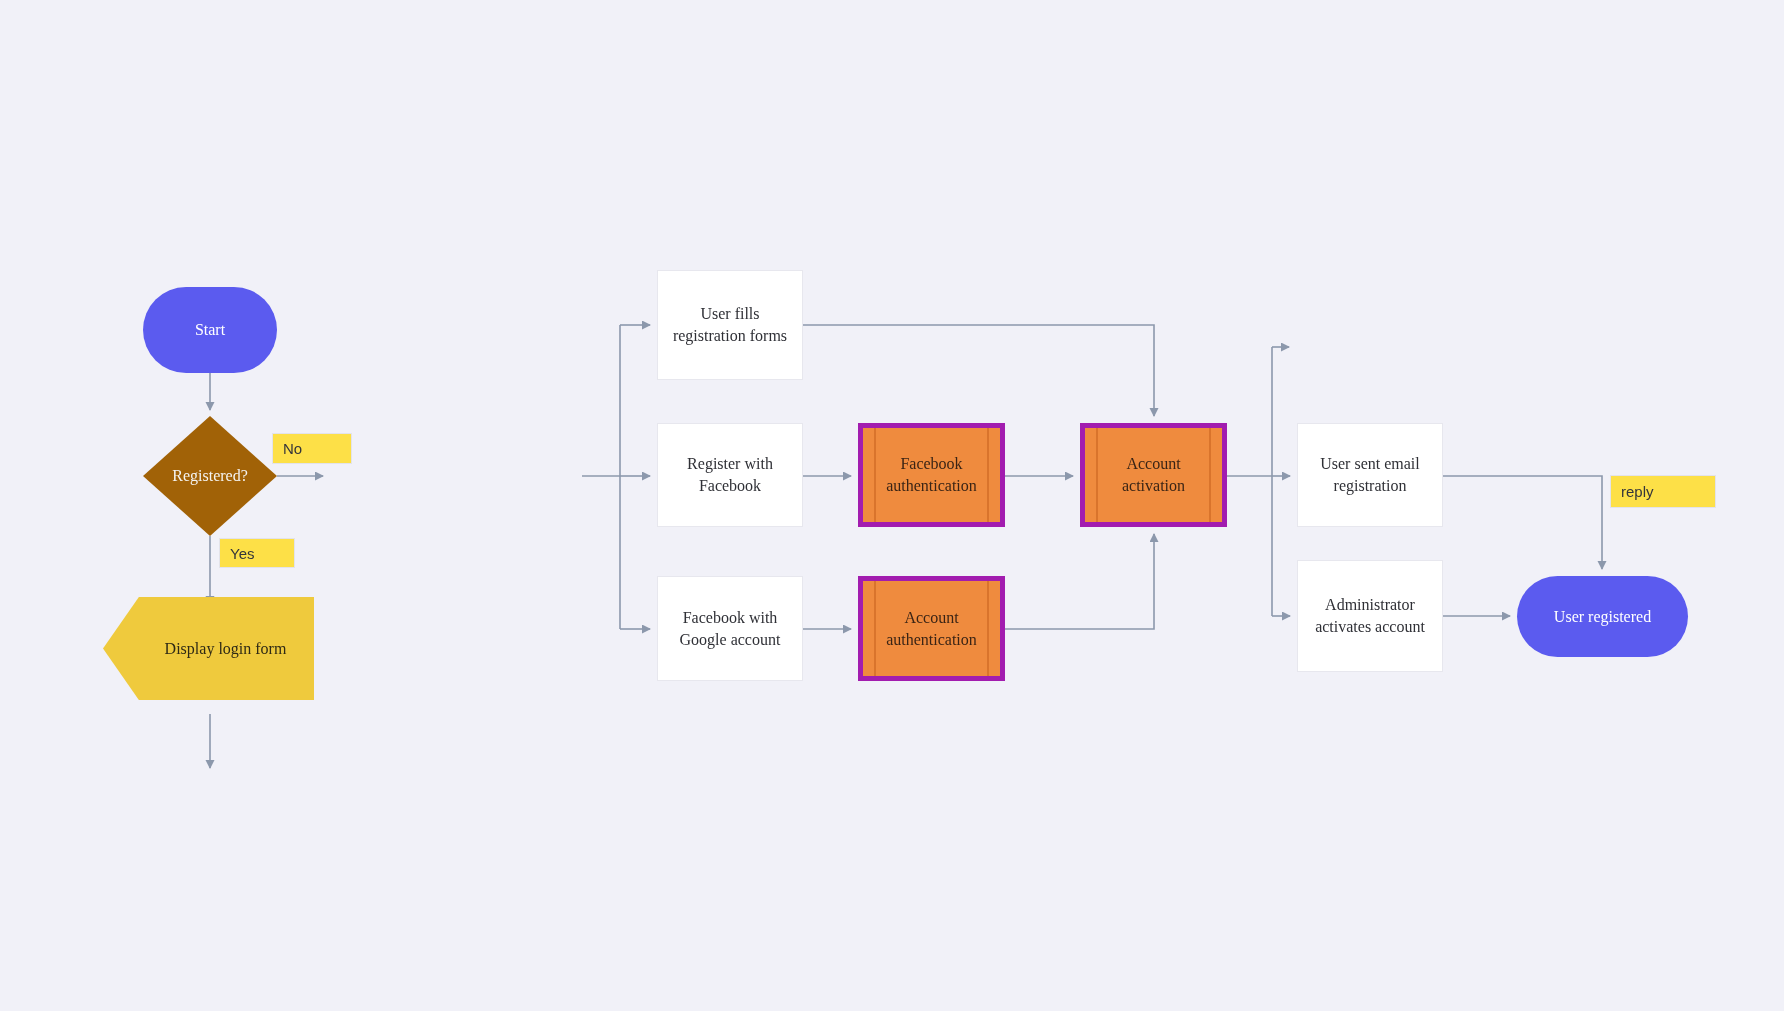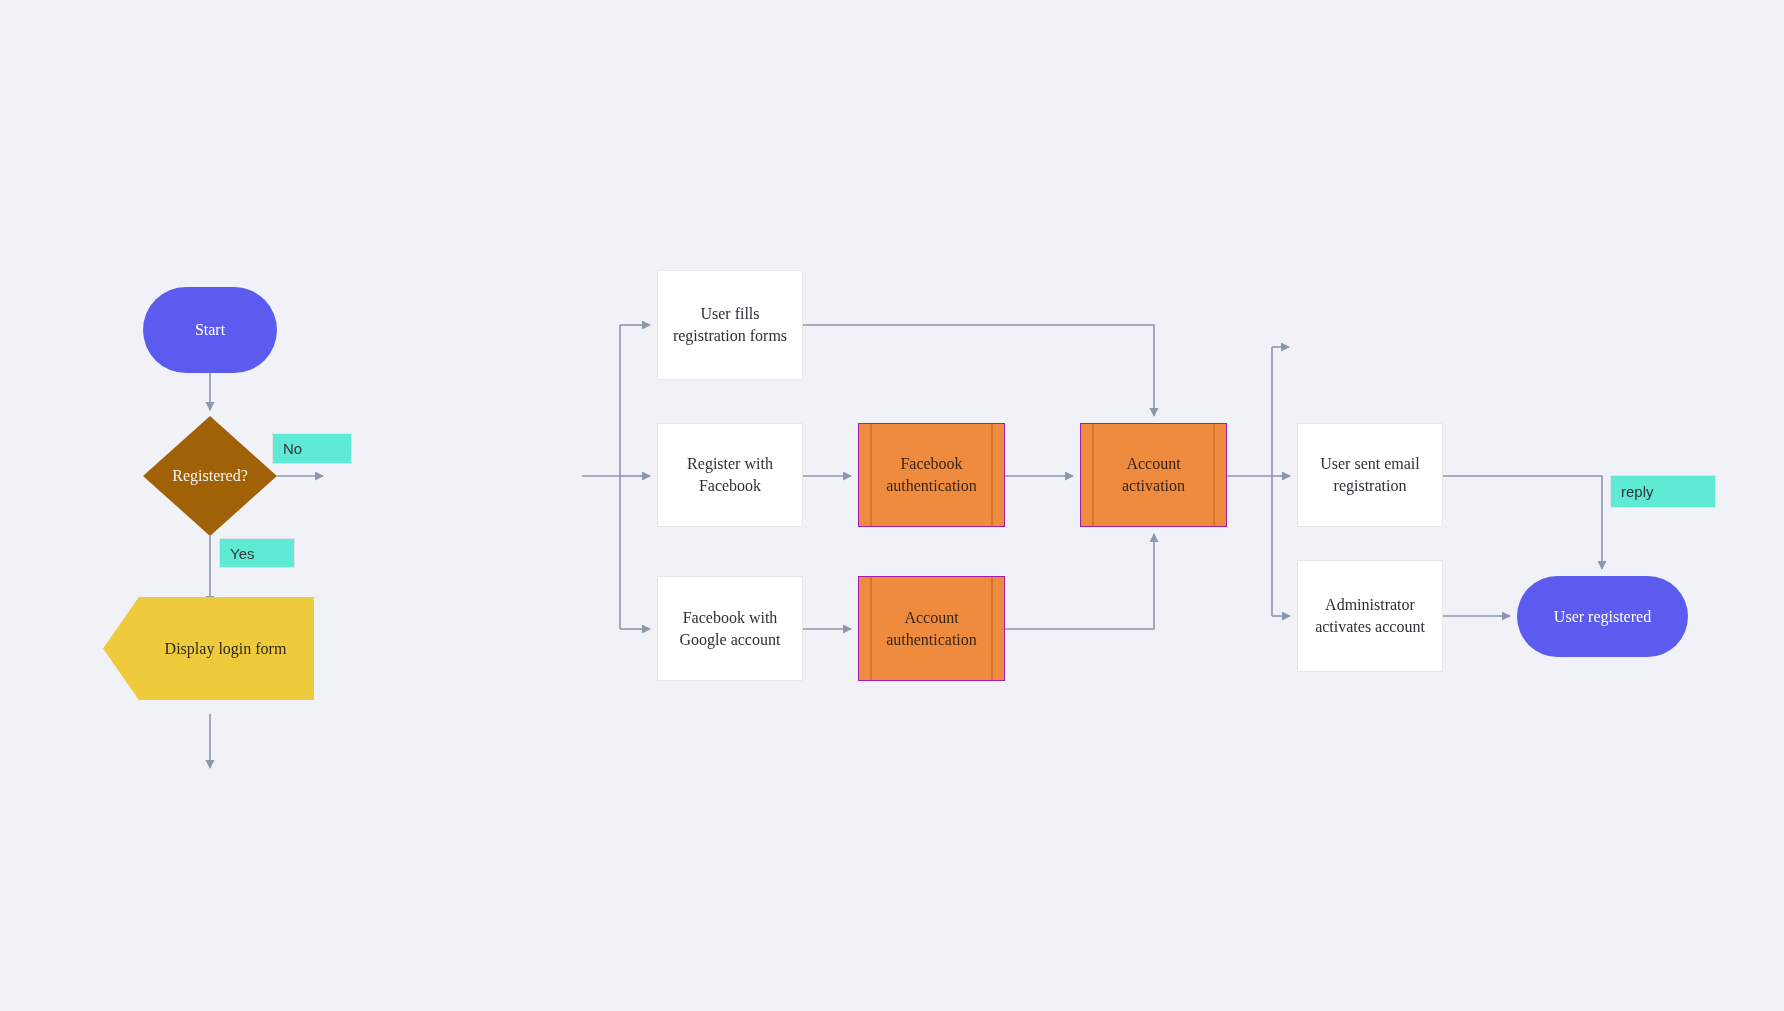--- a/index.html
+++ b/index.html
@@ -34,33 +34,33 @@
   .diamond {
     background: #a16207; color: #f5f4f2;
     clip-path: polygon(50% 0, 100% 50%, 50% 100%, 0 50%);
   }
   .display-shape {
     background: #efca3d; color: #2f2a15;
     clip-path: polygon(0 50%, 17% 0, 100% 0, 100% 100%, 17% 100%);
     padding-left: 34px;
   }
   .process {
-    background: #ef8b3e; border: 1px solid #a21caf; color: #3a2415;
+    background: #ef8b3e; border: 5px solid #a21caf; color: #3a2415;
     padding: 6px 18px;
   }
   .process::before, .process::after {
     content: ""; position: absolute; top: 0; bottom: 0; width: 2px;
     background: #d9742c;
   }
   .process::before { left: 11px; }
   .process::after  { right: 11px; }
 
   .edge-label {
     position: absolute; box-sizing: border-box;
-    background: #5eead4; border: 1px solid #e3e3ea;
+    background: #fde047; border: 1px solid #e3e3ea;
     display: flex; align-items: center; padding: 0 10px;
     font-size: 15px; color: #34353b;
   }
 </style>
 </head>
 <body>
 
 <div class="canvas">
 
 

